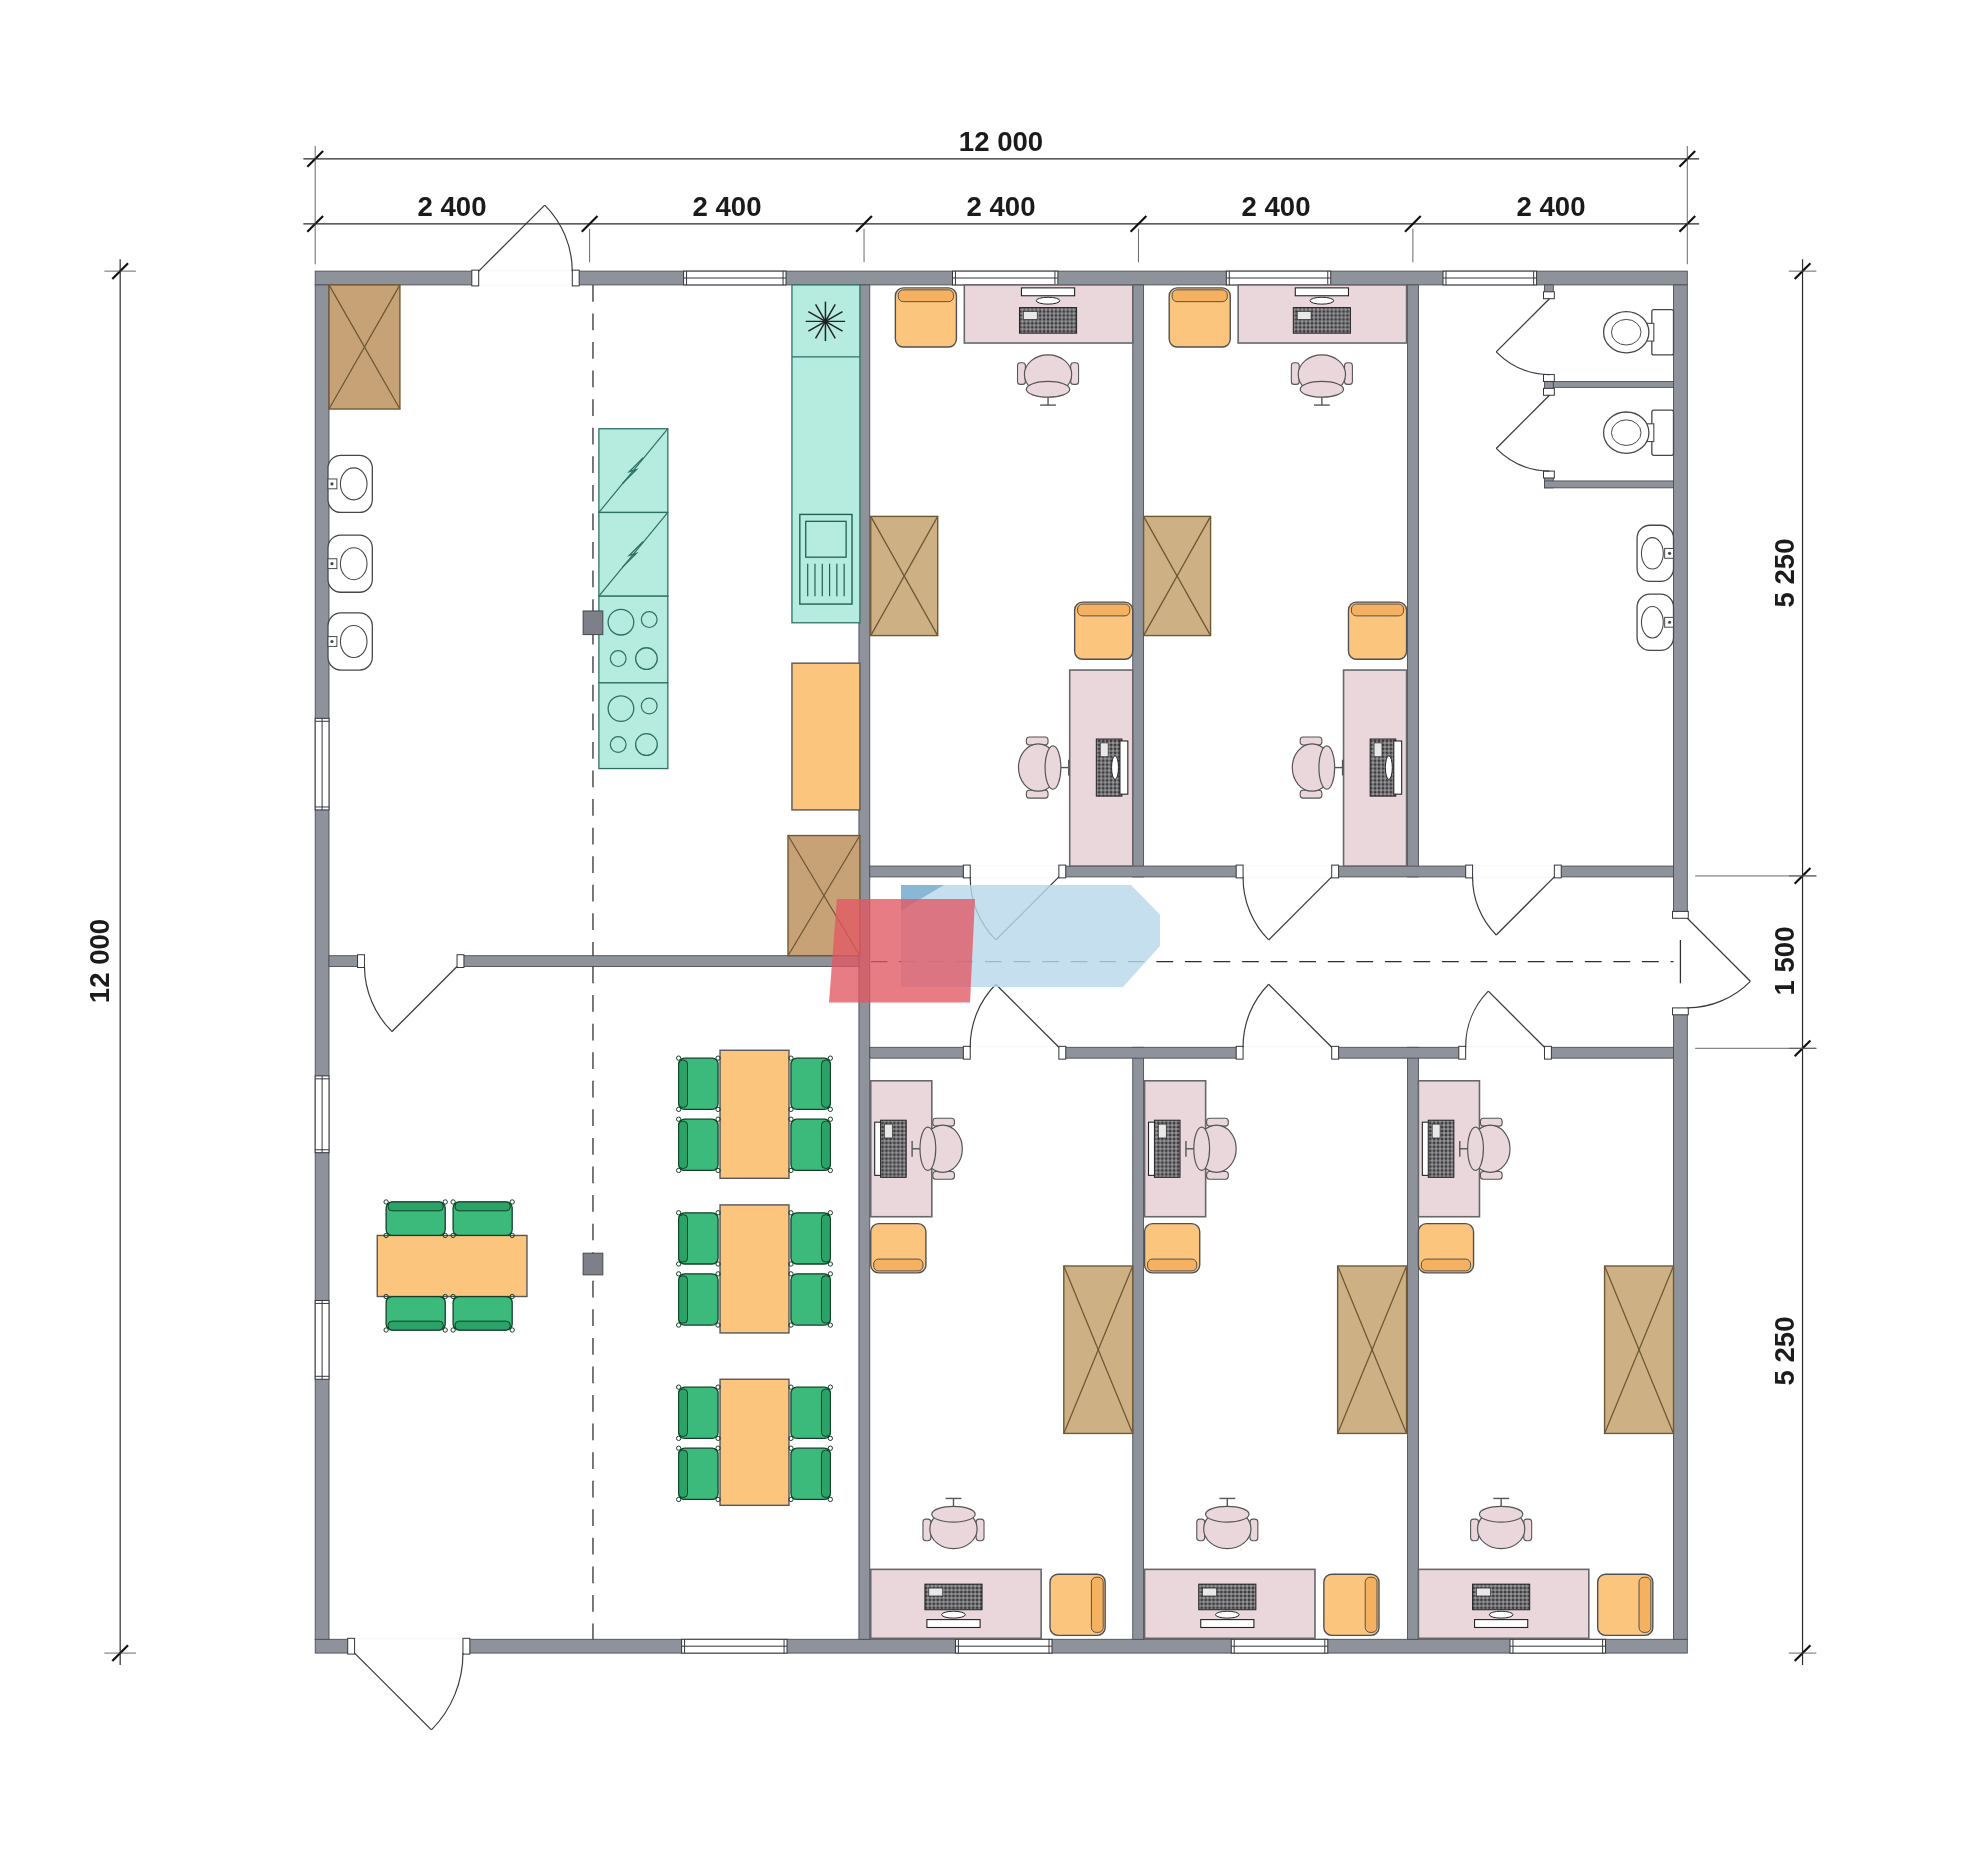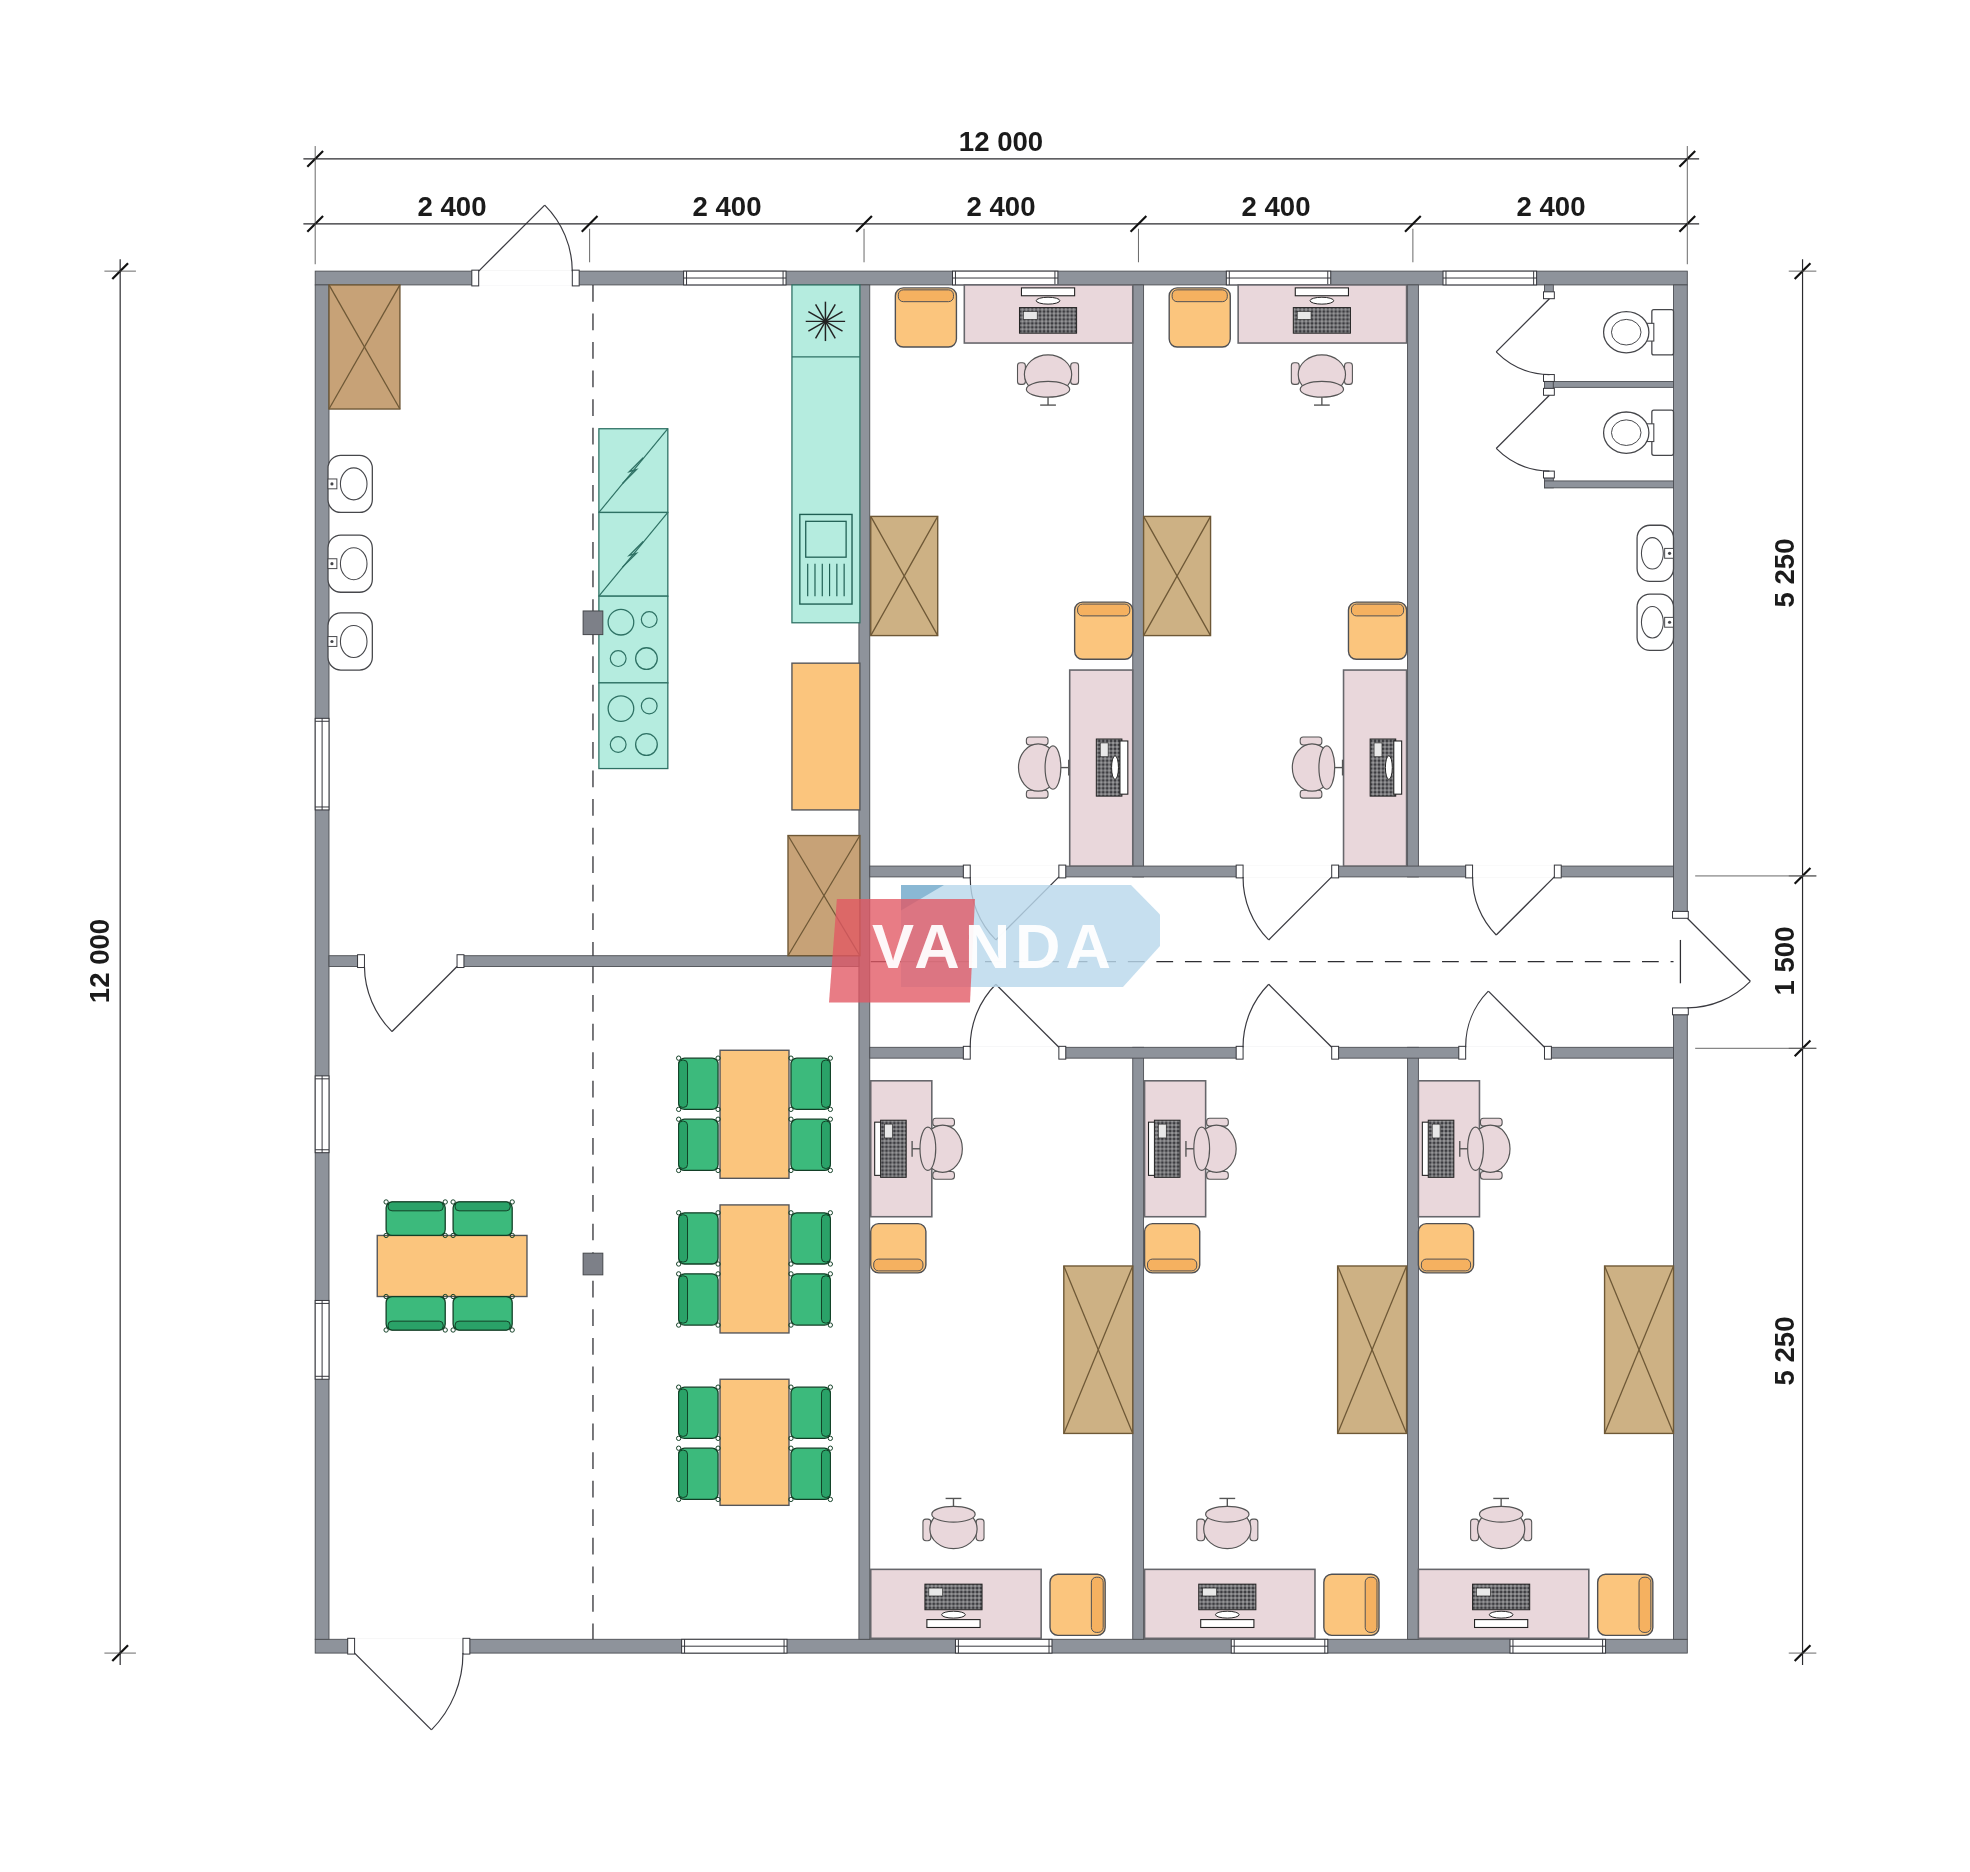--- a/index.html
+++ b/index.html
@@ -681,21 +681,20 @@
         <line x1="1721" y1="1064" x2="1844" y2="1064" stroke="#555" stroke-width="0.9"></line>
         <line x1="1822" y1="1686" x2="1838" y2="1670" stroke="#111" stroke-width="2.2"></line>
         <line x1="1816" y1="1678" x2="1844" y2="1678" stroke="#555" stroke-width="0.9"></line>
       </g>
     </svg>
 
   <div class="wm">
     <div class="wm-blue"></div>
     <div class="wm-teal"></div>
     <div class="wm-red"></div>
-    <div class="wm-text">VANDA</div>
   </div>
 
   <div class="dim" style="left:1001px;top:142px">12 000</div>
   <div class="dim" style="left:452px;top:207px">2 400</div>
   <div class="dim" style="left:727px;top:207px">2 400</div>
   <div class="dim" style="left:1001px;top:207px">2 400</div>
   <div class="dim" style="left:1276px;top:207px">2 400</div>
   <div class="dim" style="left:1551px;top:207px">2 400</div>
   <div class="dim rot" style="left:100px;top:961px">12 000</div>
   <div class="dim rot" style="left:1785px;top:573px">5 250</div>

